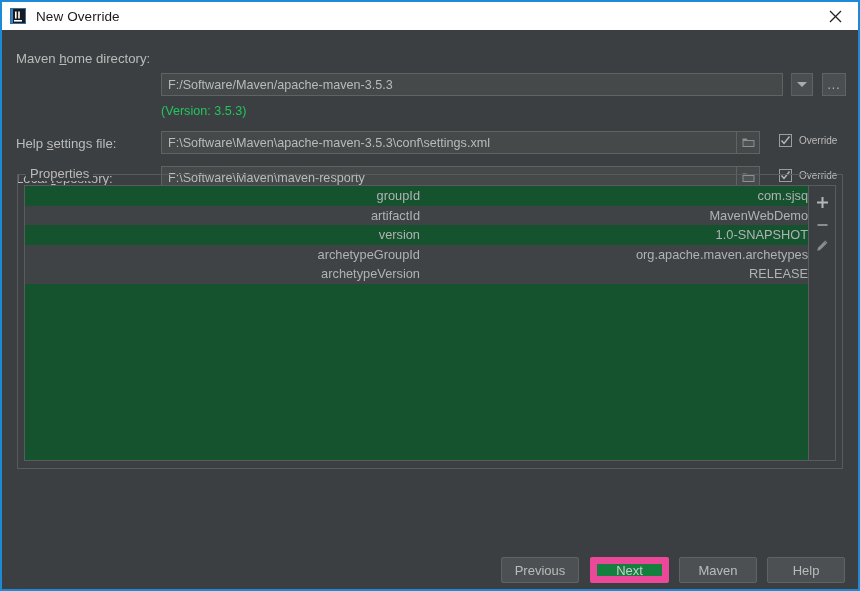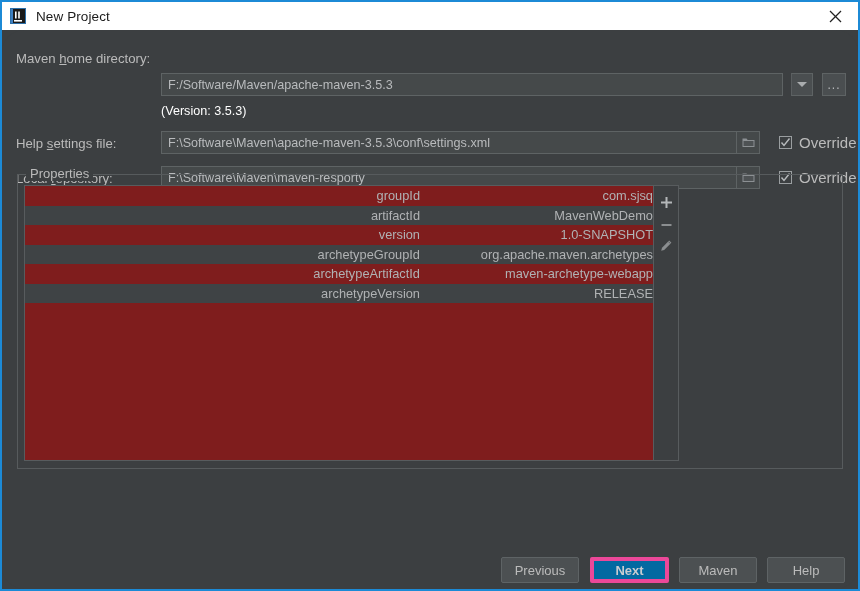--- a/index.html
+++ b/index.html
@@ -149,42 +149,42 @@
     border-left: none;
     display: flex;
     align-items: center;
     justify-content: center;
   }
   .folder-btn svg { display: block; }
 
   .version-note {
     position: absolute;
     font-size: 12.6px;
-    color: #ffffff;
+    color: #22c55e;
     white-space: nowrap;
   }
 
   
   .checkline {
     position: absolute;
     display: flex;
     align-items: center;
     gap: 7px;
   }
   .checkbox {
     box-sizing: border-box;
     width: 13px;
     height: 13px;
     border: 1px solid #9a9ea0;
     background: #3c3f41;
     position: relative;
   }
   .checkbox svg { position: absolute; left: 0; top: 0; }
   .checkline .lbl {
-    font-size: 15px;
+    font-size: 10px;
     color: #bbbbbb;
     white-space: nowrap;
   }
 
   
   .group {
     position: absolute;
     left: 15px;
     top: 144px;
     width: 826px;
@@ -199,25 +199,25 @@
     top: -9px;
     background: #3c3f41;
     padding: 0 4px;
     font-size: 13px;
     color: #bbbbbb;
   }
   .group-inner {
     position: absolute;
     left: 6px;
     top: 10px;
-    width: 655px;
+    width: 812px;
     height: 276px;
     box-sizing: border-box;
     border: 1px solid #585c5e;
-    background: #7f1d1d;
+    background: #14532d;
     display: flex;
   }
   .table {
     position: relative;
     width: 785px;
     height: 100%;
     overflow: hidden;
     border-right: 1px solid #585c5e;
   }
   .trow {
@@ -275,42 +275,42 @@
     border: 1px solid #5e6365;
     border-radius: 2px;
     color: #bbbbbb;
     font-size: 13px;
     display: flex;
     align-items: center;
     justify-content: center;
     top: 6px;
   }
   .btn.default {
-    background: #0369a1;
-    border: 4px solid #ec4899;
+    background: #15803d;
+    border: 7px solid #ec4899;
     color: #c9ccd0;
-    font-weight: bold;
+    font-weight: normal;
   }
 </style>
 </head>
 <body>
 
 <div class="window">
 
   <div class="titlebar">
     <span class="app-icon">
       <svg width="14" height="14" viewBox="0 0 14 14">
         <rect x="0" y="0" width="14" height="14" fill="#1a1a1a"></rect>
         <rect x="0" y="0" width="2" height="14" fill="#3d7fc1"></rect>
         <rect x="4" y="2.5" width="1.6" height="7" fill="#ffffff"></rect>
         <rect x="7.2" y="2.5" width="1.6" height="7" fill="#ffffff"></rect>
         <rect x="3" y="11" width="8" height="1.6" fill="#ffffff"></rect>
       </svg>
     </span>
-    <span class="title-text">New Project</span>
+    <span class="title-text">New Override</span>
     <span class="close-btn">
       <svg width="13" height="13" viewBox="0 0 13 13">
         <line x1="1" y1="1" x2="12" y2="12" stroke="#222222" stroke-width="1.3"></line>
         <line x1="12" y1="1" x2="1" y2="12" stroke="#222222" stroke-width="1.3"></line>
       </svg>
     </span>
   </div>
 
   <div class="dialog-body">
 
@@ -386,24 +386,20 @@
               <div class="k">artifactId</div>
               <div class="v">MavenWebDemo</div>
             </div>
             <div class="trow odd">
               <div class="k">version</div>
               <div class="v">1.0-SNAPSHOT</div>
             </div>
             <div class="trow alt">
               <div class="k">archetypeGroupId</div>
               <div class="v">org.apache.maven.archetypes</div>
-            </div>
-            <div class="trow odd">
-              <div class="k">archetypeArtifactId</div>
-              <div class="v">maven-archetype-webapp</div>
             </div>
             <div class="trow alt">
               <div class="k">archetypeVersion</div>
               <div class="v">RELEASE</div>
             </div>
           </div>
         <div class="tbar">
           <div class="tbar-btn">
             <svg width="13" height="13" viewBox="0 0 13 13">
               <rect x="5.5" y="1" width="2" height="11" fill="#b4b7b9"></rect>

